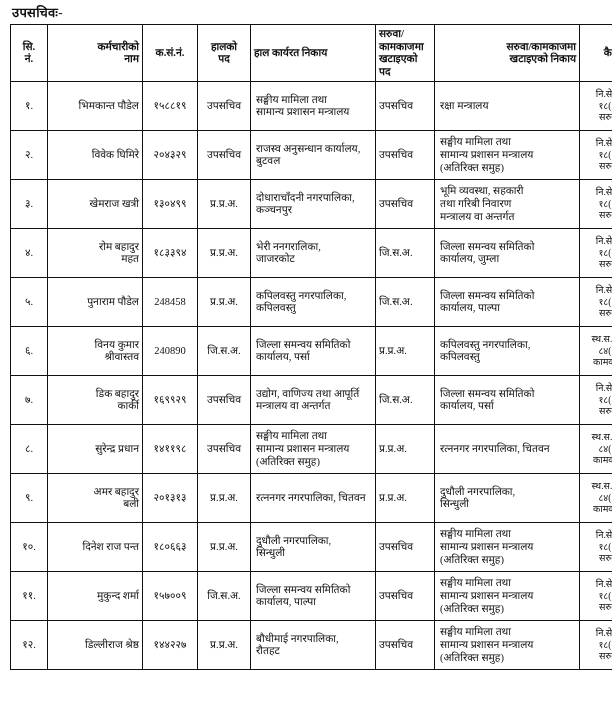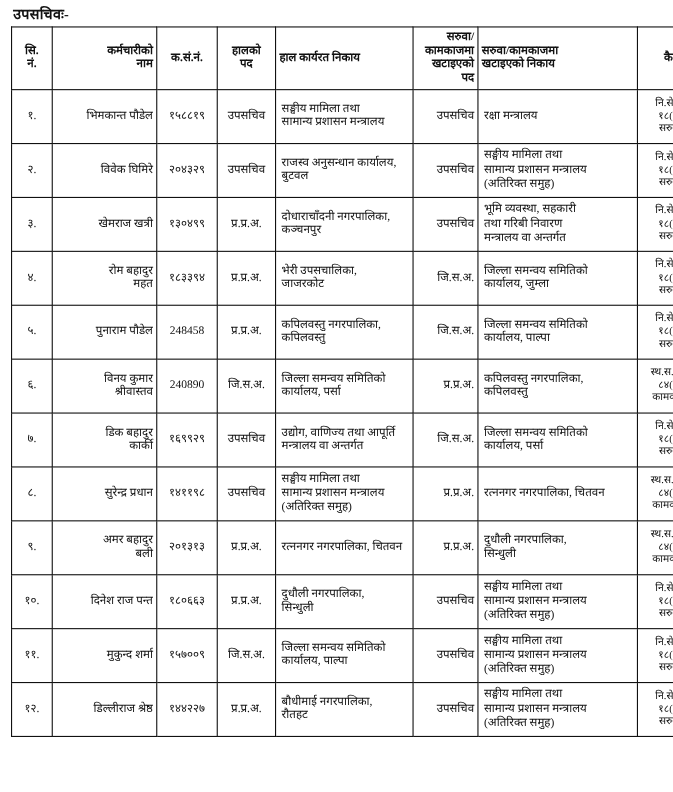--- a/index.html
+++ b/index.html
@@ -45,22 +45,22 @@
     font-weight: bold;
     font-size: 10.5px;
     padding: 3px 2px;
     height: 52px;
   }
   .c-sn     { width: 30px;  text-align: center; }
   .c-name   { width: 88px;  text-align: right; }
   .c-kasa   { width: 48px;  text-align: center; }
   .c-post   { width: 46px;  text-align: center; font-family: Liberation Serif, serif; }
   .c-office { width: 118px; text-align: left; }
-  .c-sposts { width: 52px;  text-align: right; }
-  .c-soffice{ width: 138px; text-align: left; }
+  .c-sposts { width: 52px;  text-align: left; }
+  .c-soffice{ width: 138px; text-align: right; }
   .c-remark { width: 52px;  text-align: center; }
 
   tbody td {
     text-align: center;
     height: 44px;
   }
   tbody td.left {
     text-align: left;
     padding-left: 5px;
   }
@@ -147,21 +147,21 @@
             <span class="r-line">१८(१)</span>
             <span class="r-line">सरुवा</span>
           </td>
         </tr>
         <tr>
           <td class="c-sn two-line">४.</td>
           <td class="c-name two-line">रोम बहादुर
 महत</td>
           <td class="c-kasa two-line">१८३३९४</td>
           <td class="c-post two-line">प्र.प्र.अ.</td>
-          <td class="c-office left two-line">भेरी उपसचालिका,
+          <td class="c-office left two-line">भेरी ननगरालिका,
 जाजरकोट</td>
           <td class="c-sposts two-line">जि.स.अ.</td>
           <td class="c-soffice left two-line">जिल्ला समन्वय समितिको
 कार्यालय, जुम्ला</td>
           <td class="c-remark remark-cell">
             <span class="r-line">नि.से.ऐ.</span>
             <span class="r-line">१८(१)</span>
             <span class="r-line">सरुवा</span>
           </td>
         </tr>

